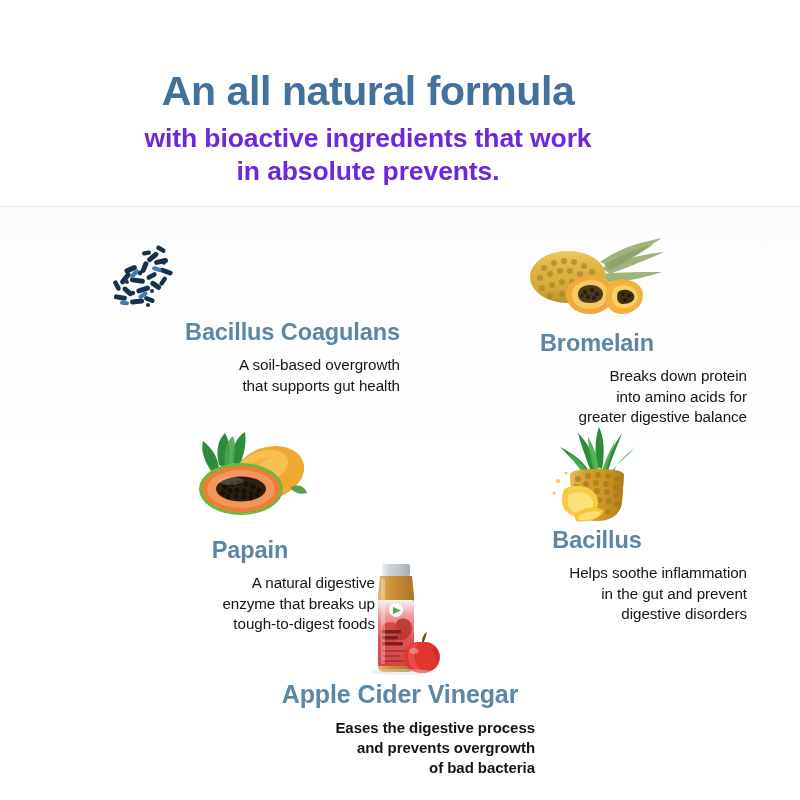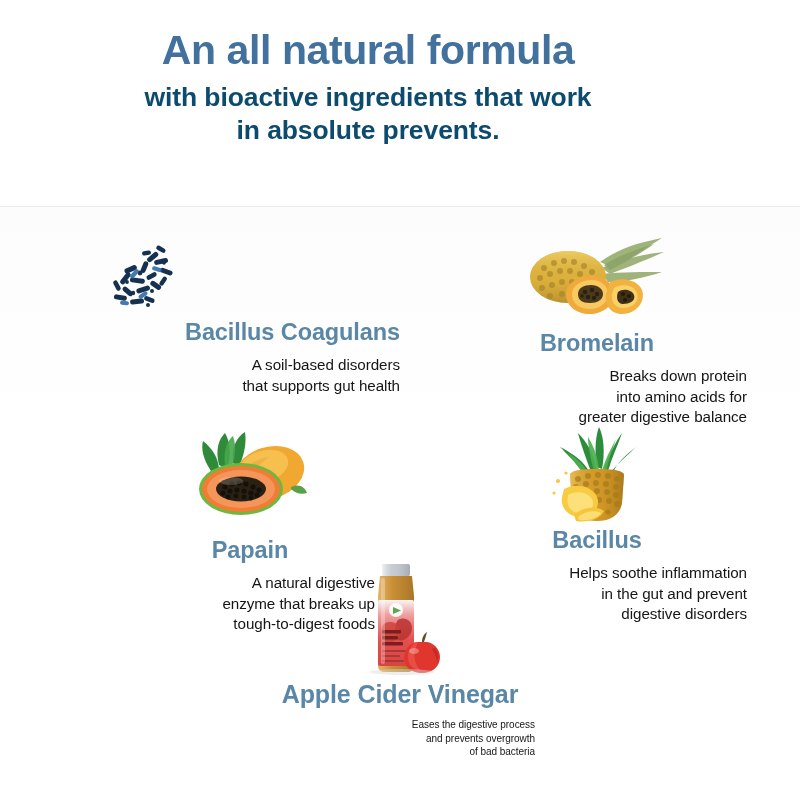--- a/index.html
+++ b/index.html
@@ -21,35 +21,35 @@
   
   .header {
     position:absolute;
     left:0; top:0;
     width:736px; height:206px;
     background:#ffffff;
     display:flex;
     flex-direction:column;
     align-items:center;
     justify-content:flex-start;
-    padding-top:28px;
+    padding-top:69px;
   }
   .headline {
     font-size:41px;
     font-weight:700;
     color:#41719c;
     letter-spacing:-0.4px;
     line-height:1.12;
     text-align:center;
   }
   .subhead {
     margin-top:7px;
     font-size:26.5px;
     font-weight:700;
-    color:#0c4a6e;
+    color:#6d28d9;
     line-height:1.26;
     text-align:center;
     letter-spacing:-0.1px;
   }
 
   .divider {
     position:absolute;
     left:0; top:206px;
     width:800px; height:1px;
     background:#ececec;
@@ -93,21 +93,21 @@
   #card-protease { left:447px; top:232px; width:300px; }
   #card-papain   { left:125px; top:431px; width:250px; }
   #card-bromelain{ left:447px; top:427px; width:300px; }
   #card-acv      { left:265px; top:562px; width:270px; }
 
   #card-bacillus .title { margin-top:8px;text-align:right; }
   #card-protease .title { margin-top:6px; }
   #card-papain   .title { margin-top:18px; }
   #card-bromelain .title{ margin-top:4px; }
   #card-acv      .title{ margin-top:6px; font-size:25px; }
-  #card-acv      .desc { font-size:10px; }
+  #card-acv      .desc { font-size:15px;font-weight:bold; }
 
   
   .bacteria { width:90px; height:68px; }
 
   
   .fruit { display:block; margin:0 auto; }
 
   svg { display:block; overflow:visible; }
 </style>
 </head>
@@ -159,21 +159,21 @@
           <rect x="29" y="29" width="11" height="4.4" rx="2.2" transform="rotate(-48 34 31)"></rect>
           <rect x="52" y="24" width="10" height="4.2" rx="2.1" transform="rotate(16 57 26)"></rect>
           <rect x="38" y="50" width="10" height="4.2" rx="2.1" transform="rotate(-34 43 52)"></rect>
           <rect x="20" y="58" width="9" height="4" rx="2" transform="rotate(6 24 60)"></rect>
         </g>
       </svg>
     </div>
     <div class="title">
       <span>Bacillus Coagulans</span><br>
     </div>
-    <div class="desc">A soil-based disorders
+    <div class="desc">A soil-based overgrowth
 that supports gut health</div>
   </div>
 
   <div class="card" id="card-protease">
     <div class="art">
       <svg class="fruit" viewBox="0 0 150 92" width="150" height="92" aria-hidden="true">
 
         <g fill="#9fb37a">
           <path d="M78 30 C100 14 122 10 140 6 C124 16 108 26 92 36 Z"></path>
           <path d="M80 36 C102 26 124 22 142 20 C124 28 104 36 88 42 Z"></path>

